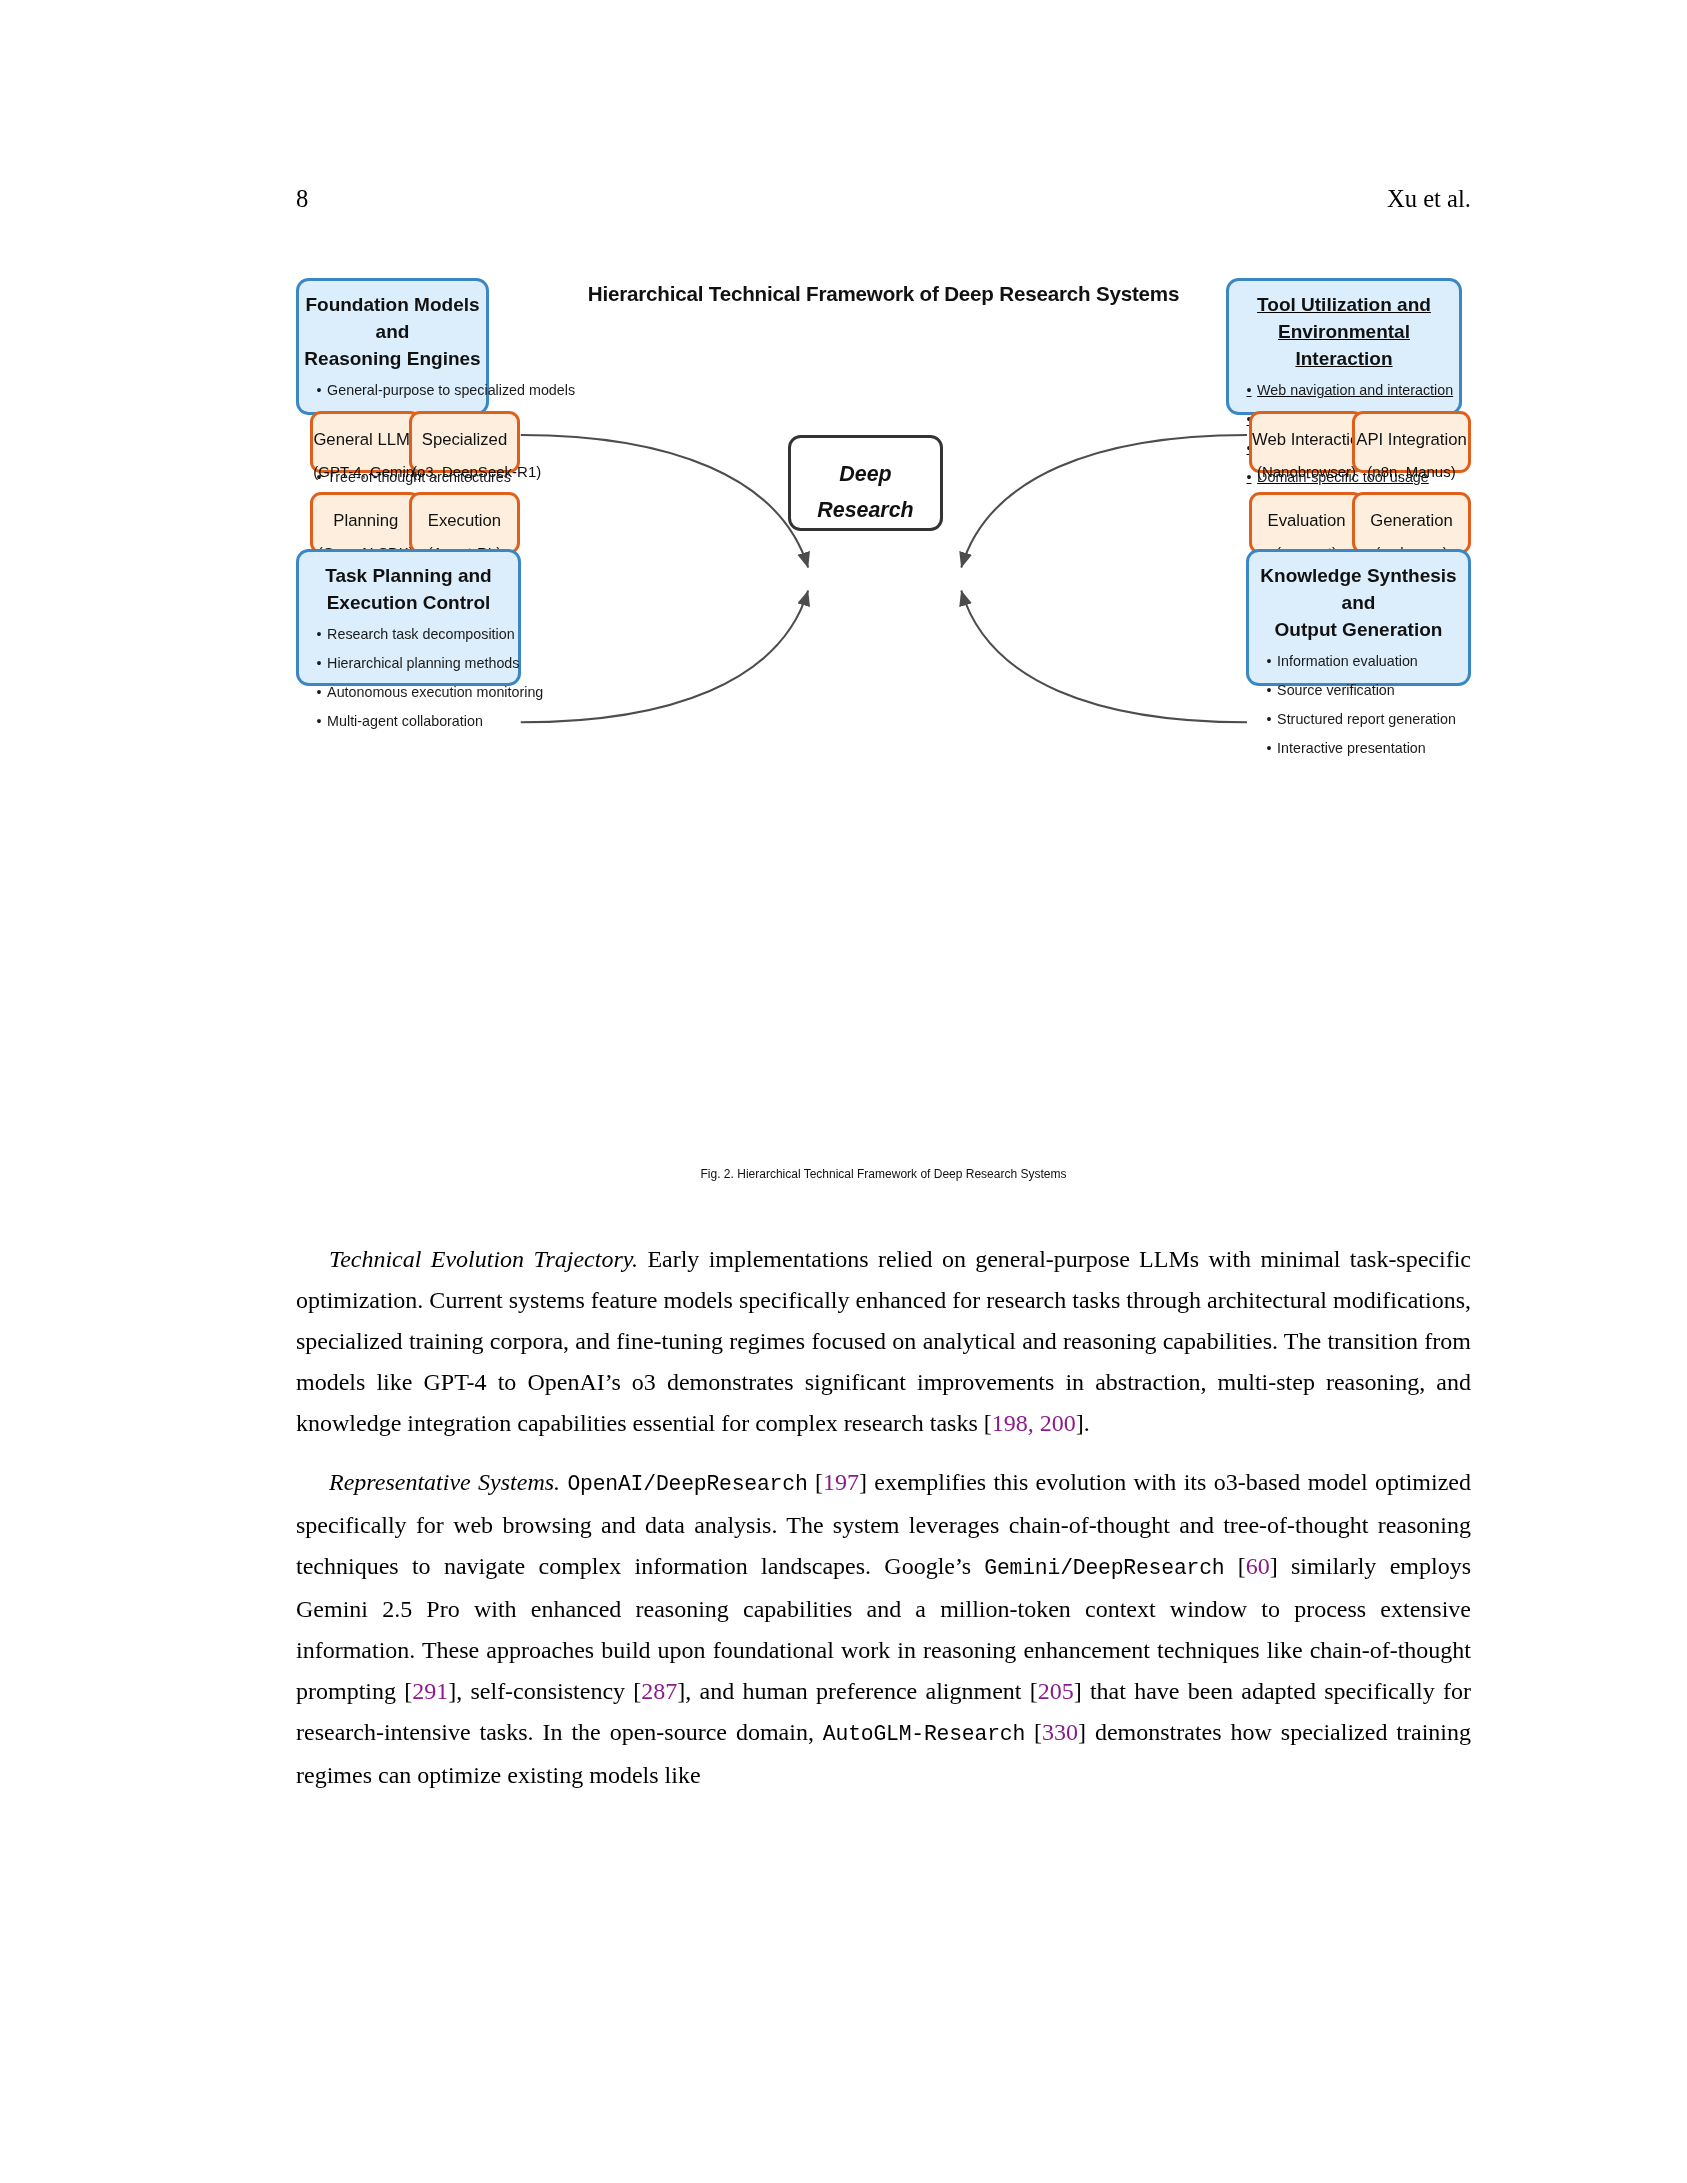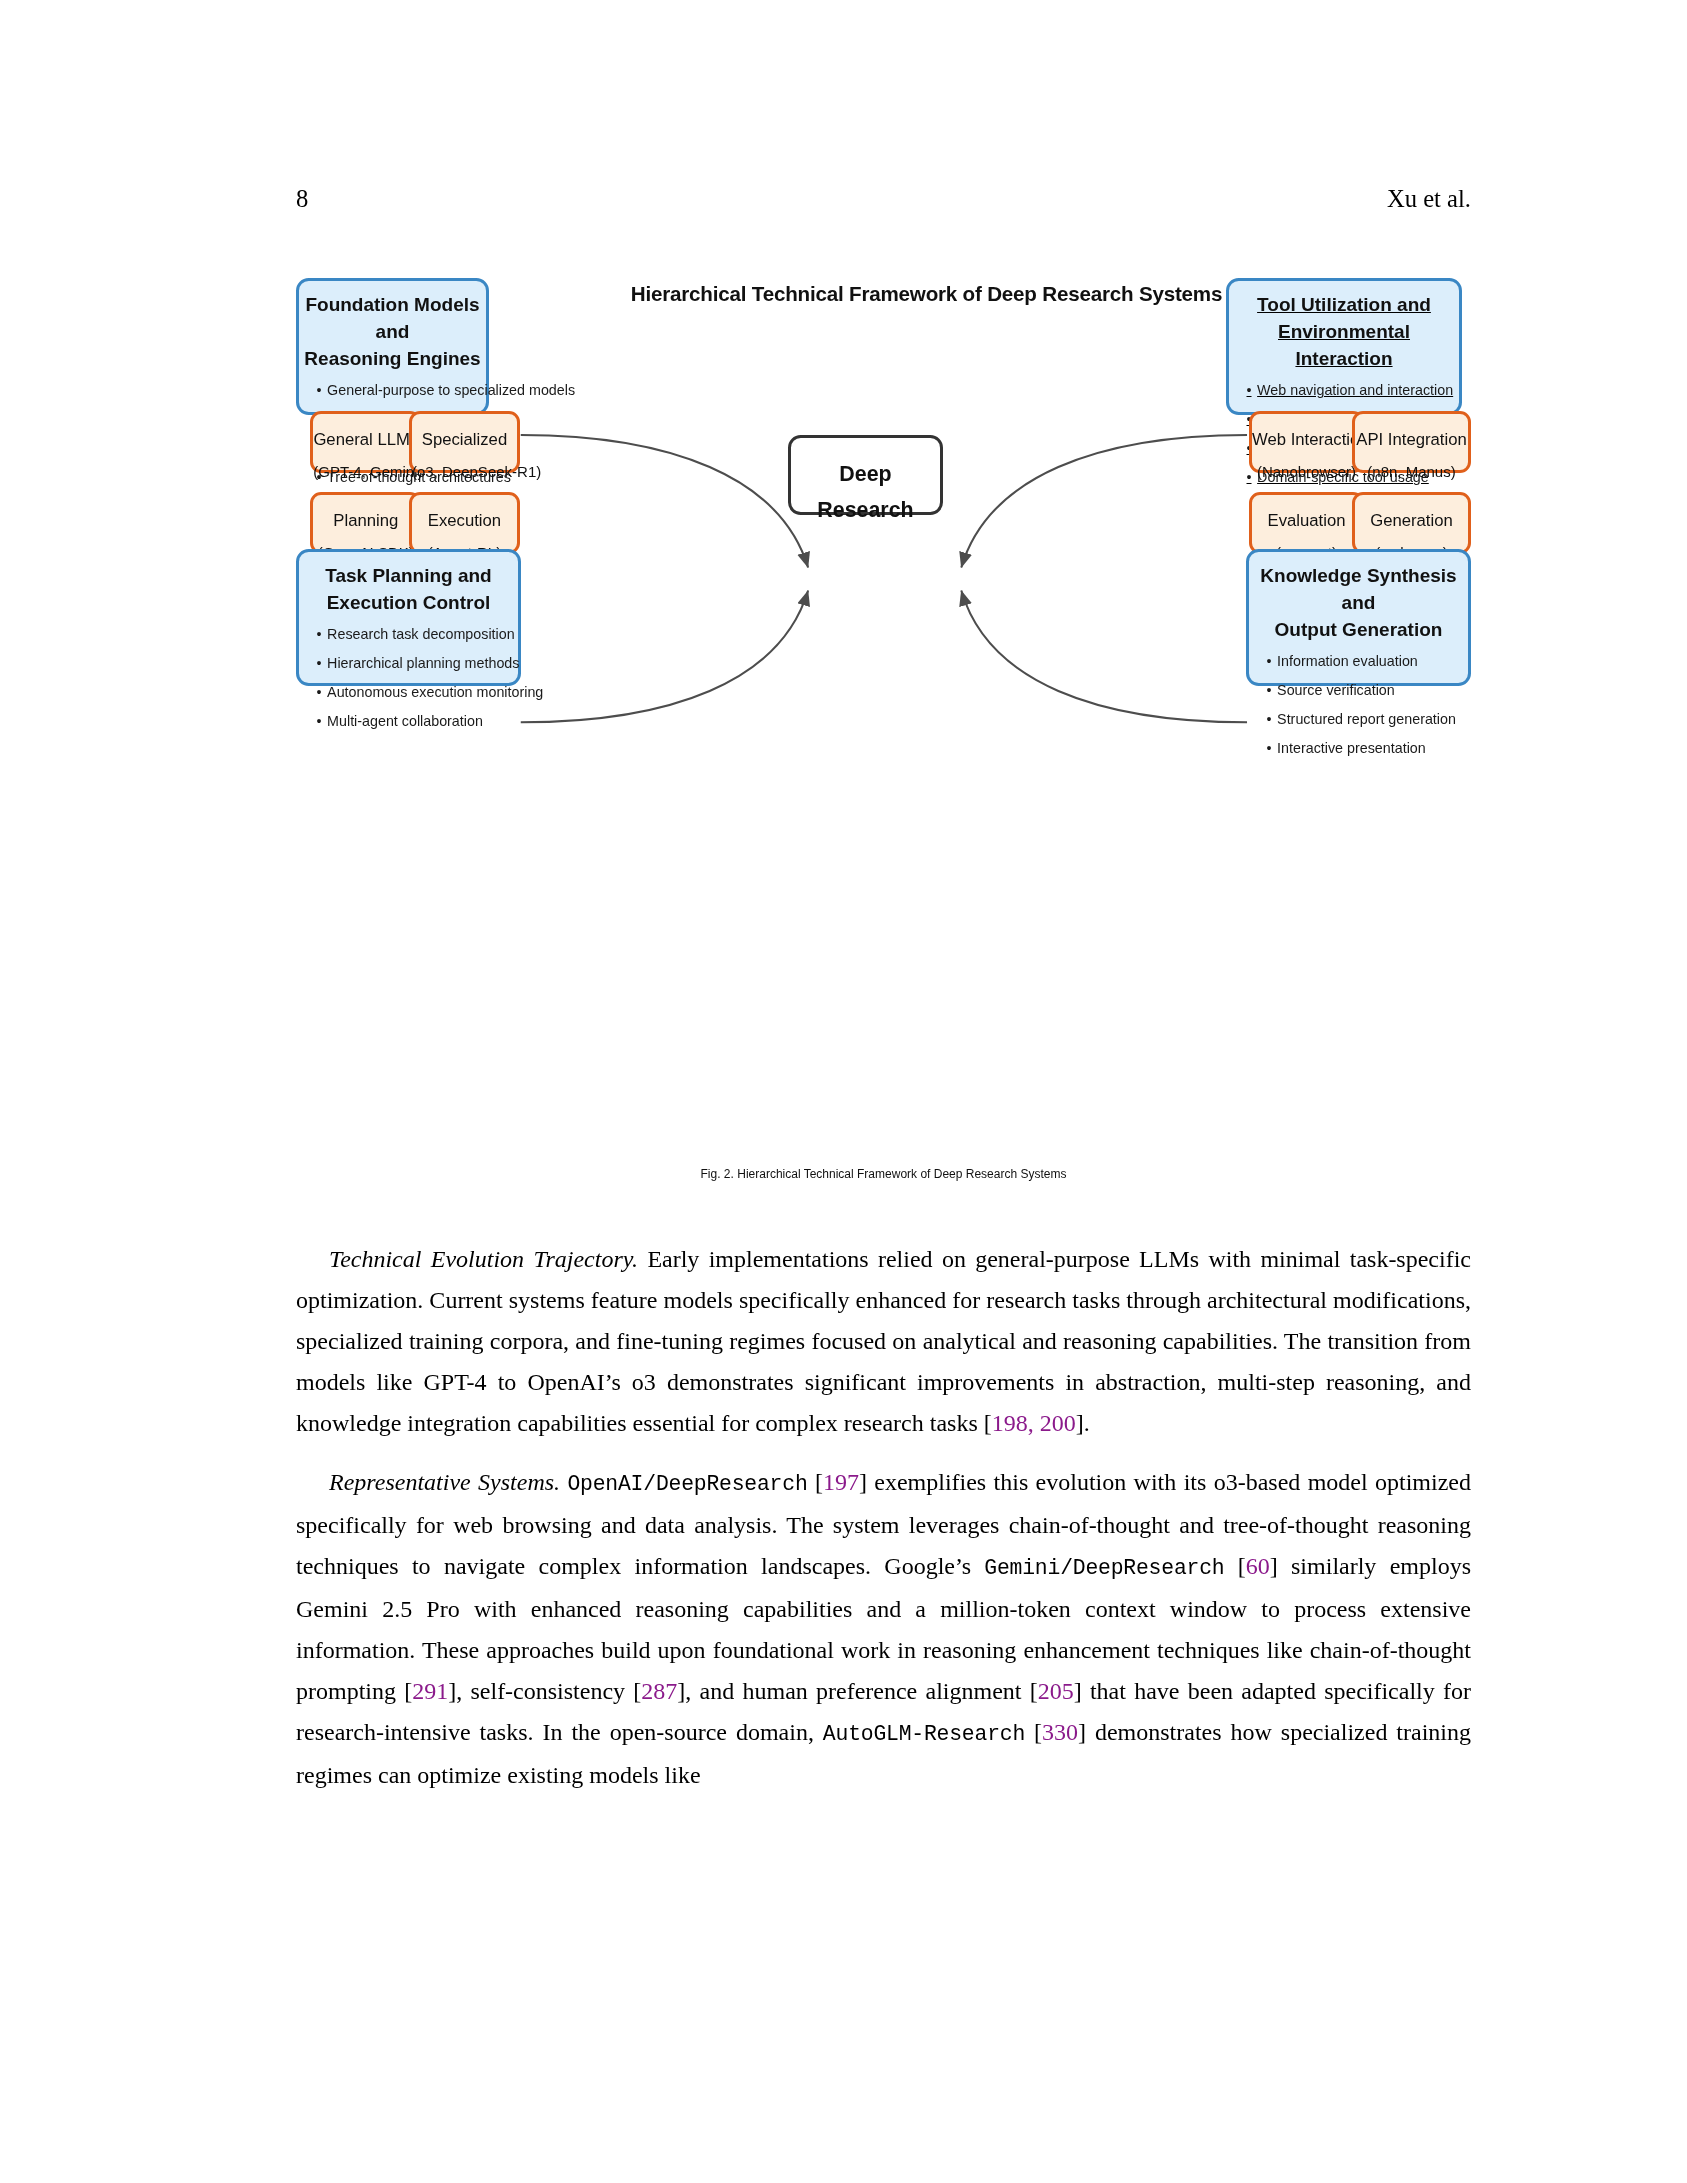--- a/index.html
+++ b/index.html
@@ -50,21 +50,20 @@
     position: absolute;
     left: 0;
     top: 28px;
     width: 1175px;
     text-align: center;
     font-family: "Liberation Sans", sans-serif;
     font-weight: bold;
     font-size: 20.6px;
     letter-spacing: -0.2px;
     color: #111111;
-    margin-left: 43px;
   }
 
   #diagram-svg {
     position: absolute;
     left: 0;
     top: 0;
     width: 1175px;
     height: 889px;
   }
 
@@ -287,21 +286,21 @@
 
   <div class="node orange" style="left:953px; top:238px; width:115px; height:62px;">
     <div class="leaf-main">Evaluation</div>
     <div class="leaf-sub">(grapeot)</div>
   </div>
   <div class="node orange" style="left:1056px; top:238px; width:119px; height:62px;">
     <div class="leaf-main">Generation</div>
     <div class="leaf-sub">(mshumer)</div>
   </div>
 
-  <div class="node center" style="left:492px; top:181px; width:155px; height:80px;">
+  <div class="node center" style="left:492px; top:181px; width:155px; height:96px;font-style:italic;">
     <div class="center-label">
       <span>Deep</span>
       <span class="l2">Research</span>
     </div>
   </div>
 
   <div class="node blue" style="left:0px; top:295px; width:225px; height:137px;">
     <div class="node-title">
       <span>Task Planning and</span>
       <span class="l2">Execution Control</span>

